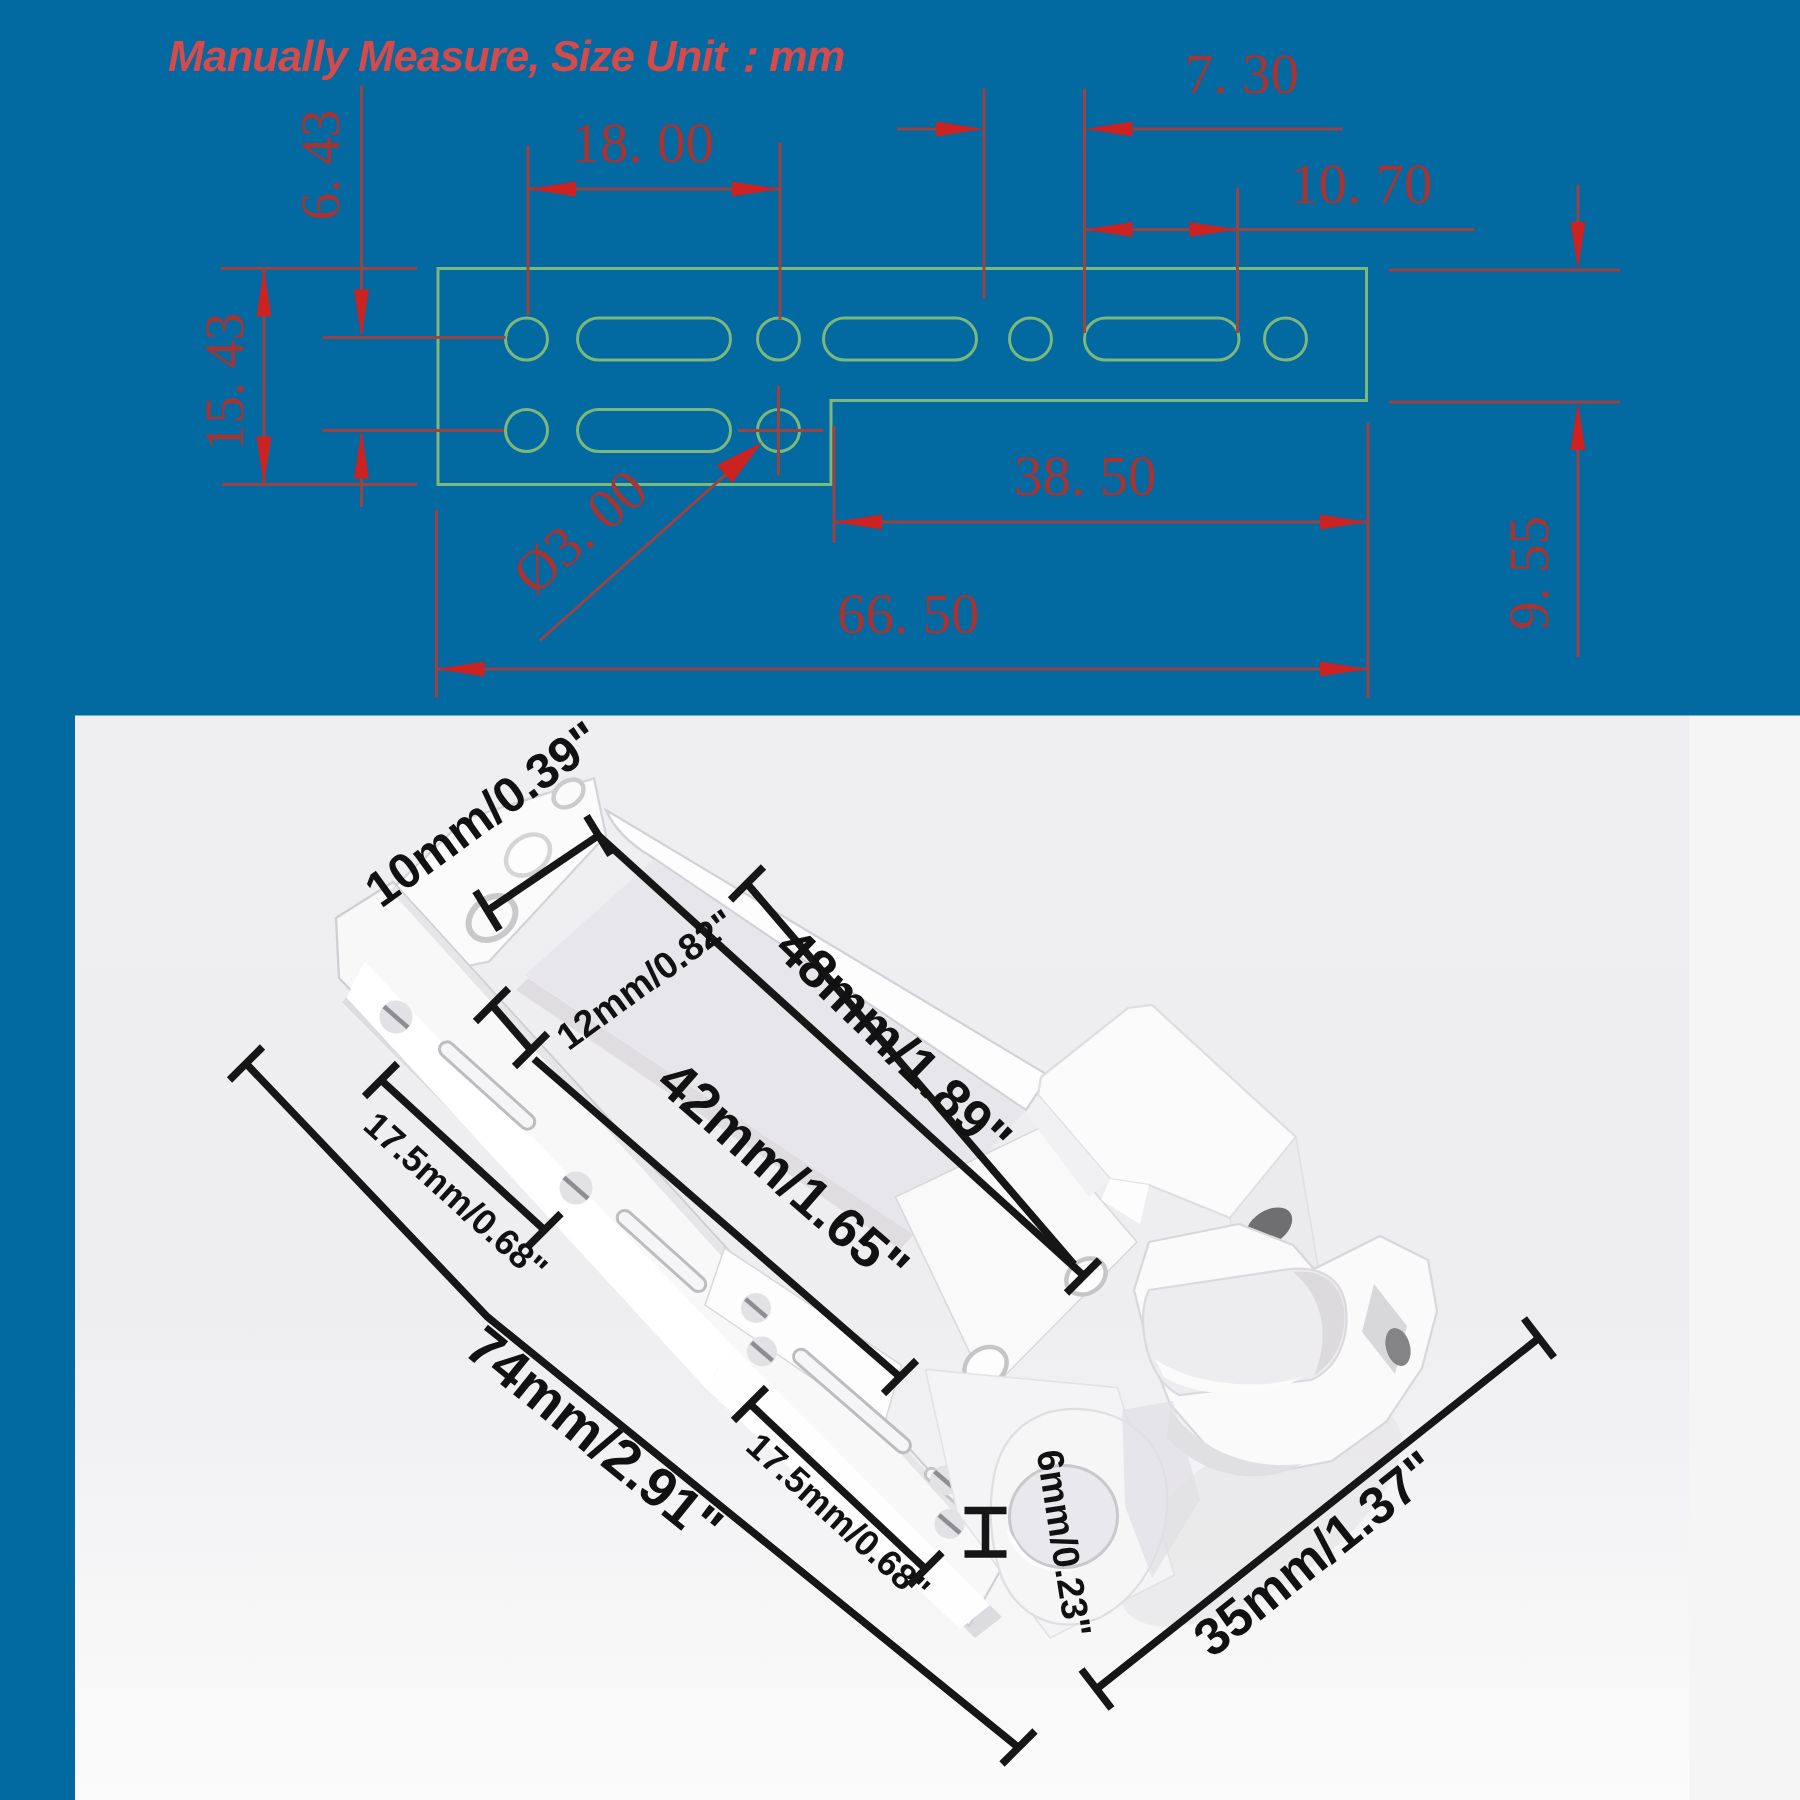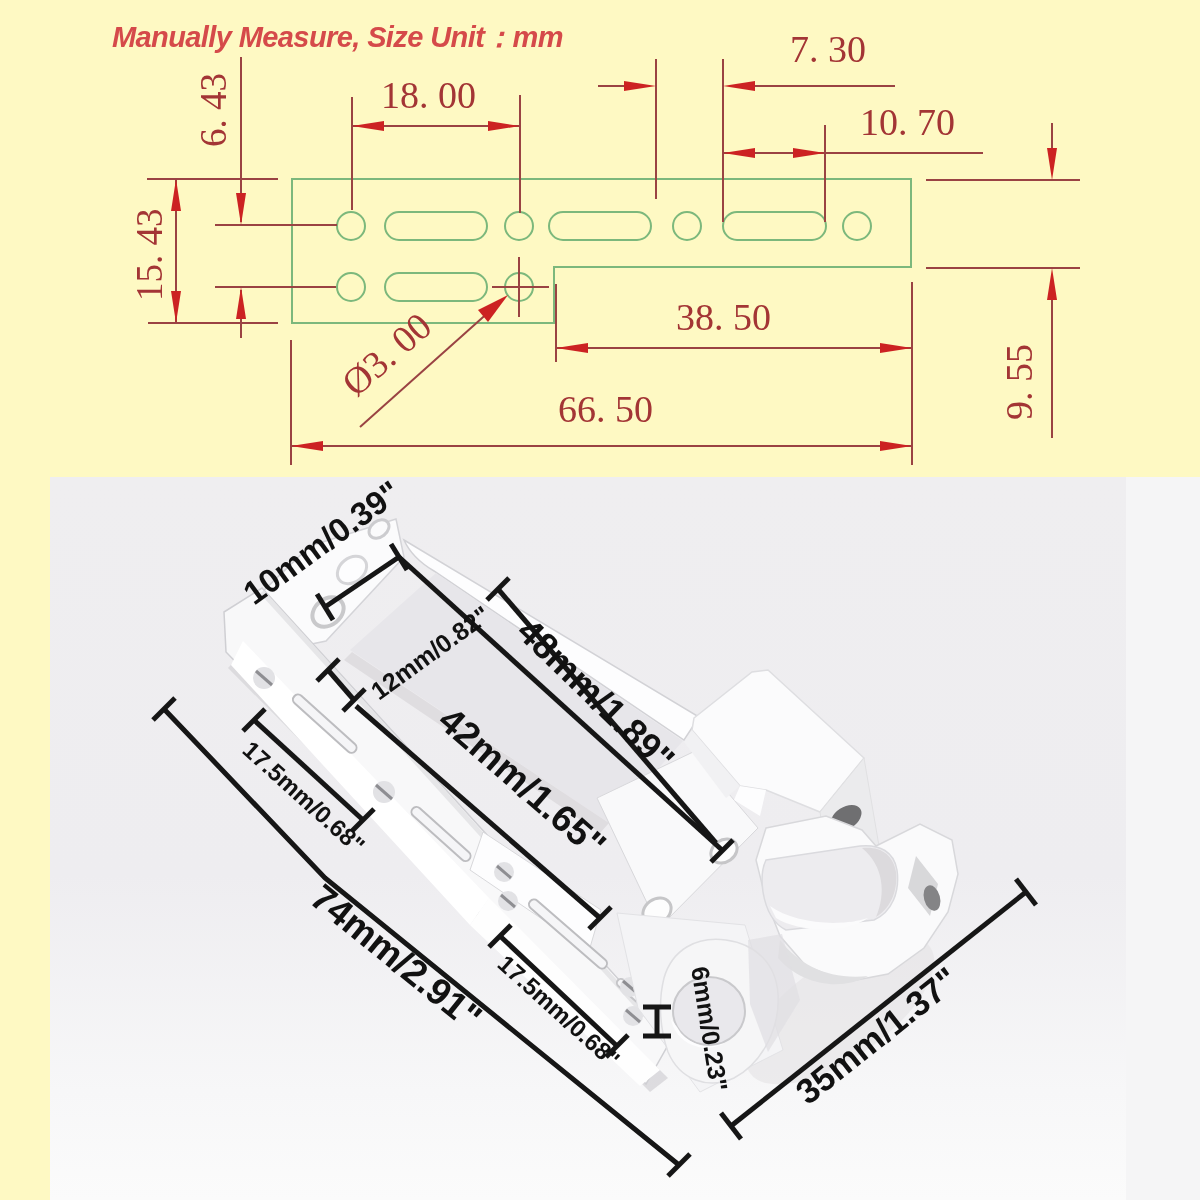--- a/index.html
+++ b/index.html
@@ -1,16 +1,16 @@
 <!DOCTYPE html>
 <html><head>
 <meta charset="utf-8">
 <style>
   html,body{margin:0;padding:0;background:#ffffff;}
-  #page{position:relative;width:1200px;height:1200px;overflow:hidden;background:#fef9c3;
+  #page{position:relative;width:1200px;height:1200px;overflow:hidden;background:#0369a1;
         font-family:"Liberation Sans", sans-serif;}
   svg{position:absolute;top:0;left:0;}
   .dimtxt{font-family:"Liberation Serif", serif;fill:#a33535;}
   .phototxt{font-family:"Liberation Sans", sans-serif;fill:#111111;font-weight:bold;}
 </style>
 </head>
 <body>
 <div id="page">
 <svg width="1200" height="1200" viewBox="0 0 1200 1200">
 <defs>

